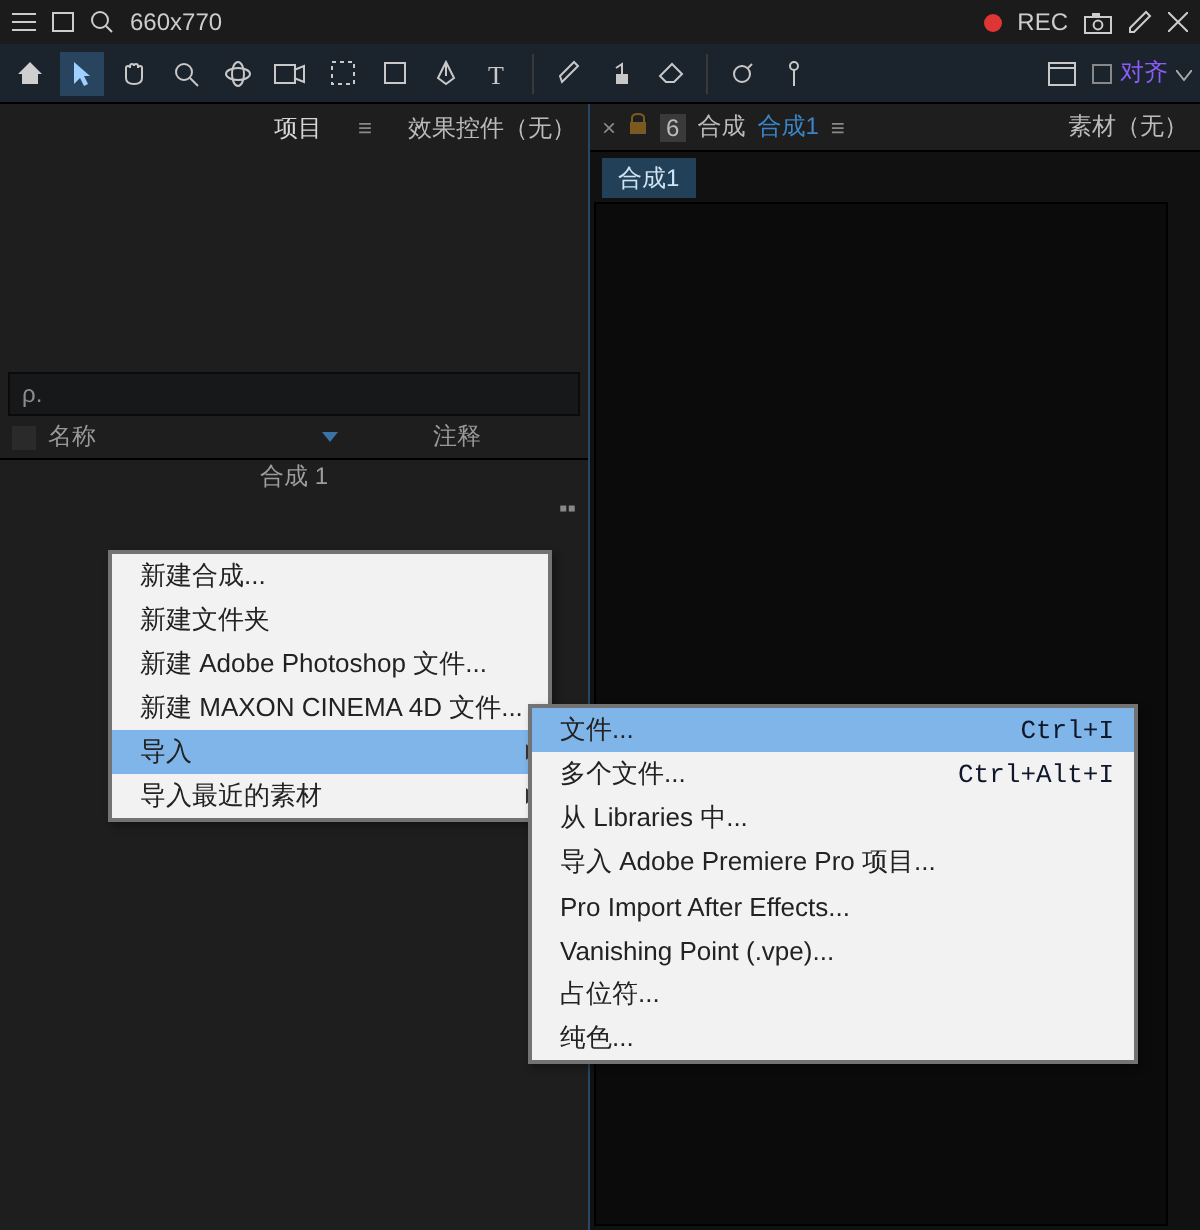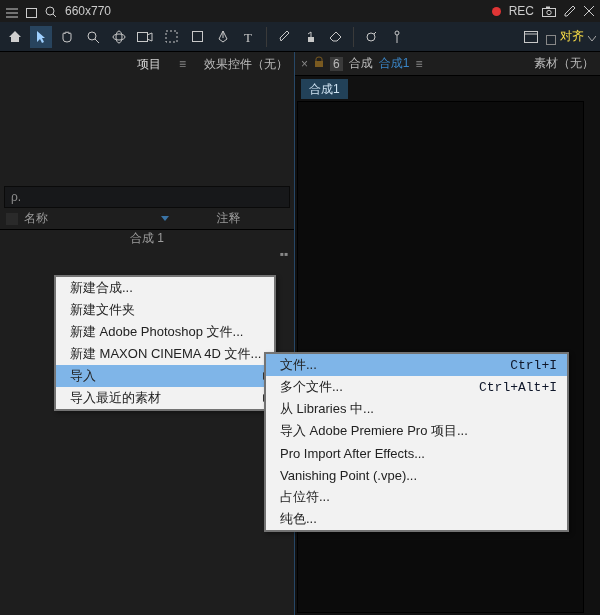--- a/index.html
+++ b/index.html
@@ -13,21 +13,21 @@
     position: relative;
   }
   
   .sysbar {
     height: 22px;
     background: #1b1b1b;
     display: flex; align-items: center;
     padding: 0 6px;
     color: #ccc;
   }
-  .sysbar .left { display: flex; align-items: flex-end; gap: 8px; }
+  .sysbar .left { display: flex; align-items: center; gap: 8px; }
   .sysbar .spacer { flex: 1; }
   .sysbar .right { display: flex; align-items: center; gap: 8px; }
   .rec-dot { width: 9px; height: 9px; background: #e03535; border-radius: 50%; display:inline-block;}
   .sysbar svg { display:block; }
   
   .toolbar {
     height: 30px;
     background: #1b232c;
     display: flex; align-items: center;
     padding: 0 4px;
@@ -36,21 +36,21 @@
   }
   .tool {
     width: 22px; height: 22px;
     display:flex; align-items:center; justify-content:center;
     color:#bdbdbd;
   }
   .tool.selected { background:#28445e; }
   .tool svg { display:block; }
   .tool-sep { width:1px; height:20px; background:#3a3a3a; margin:0 2px;}
   .toolbar .spring { flex:1; }
-  .align-box { display:flex; align-items:flex-end; gap:4px; color:#fde047; }
+  .align-box { display:flex; align-items:center; gap:4px; color:#8b5cf6; }
   .align-box .sq { width:10px; height:10px; border:1px solid #888; }
   
   .main {
     display:flex;
     height: calc(615px - 22px - 30px);
   }
   .left-pane {
     width: 295px;
     border-right: 1px solid #274766;
     background:#1e1e1e;

